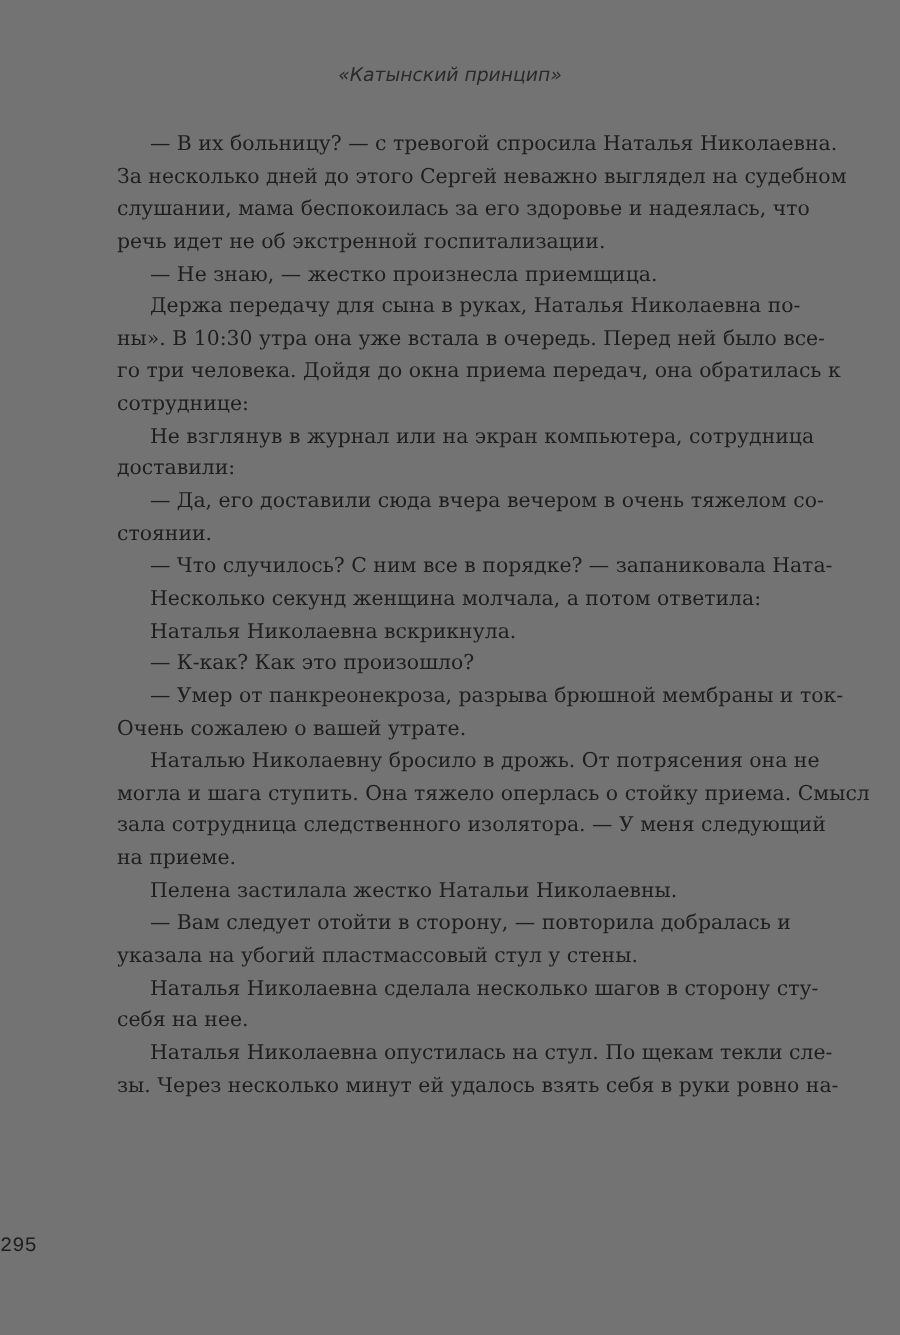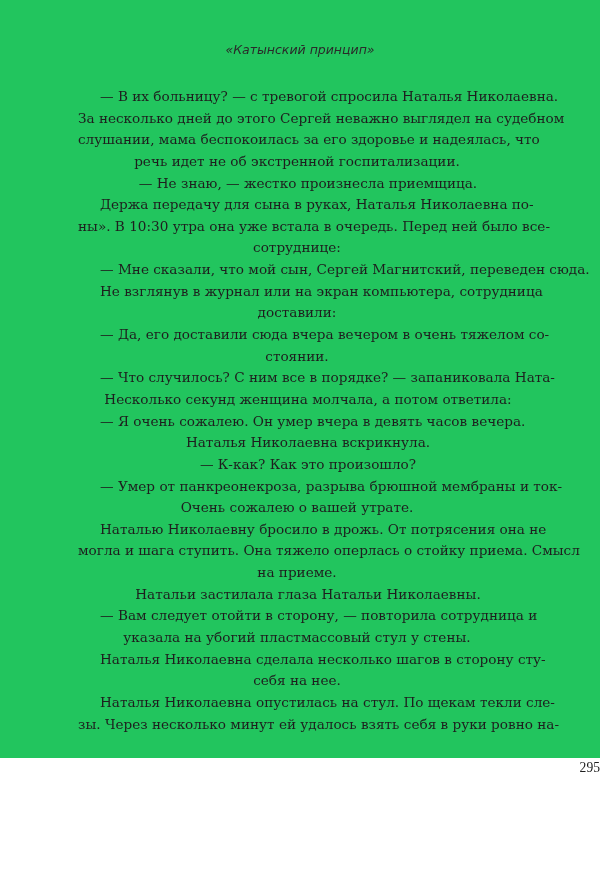--- a/index.html
+++ b/index.html
@@ -1,64 +1,64 @@
 <!DOCTYPE html>
 <html><head>
 <meta charset="utf-8">
 <style>
   html, body { margin: 0; padding: 0; background: #ffffff; }
   body { width: 600px; height: 890px; position: relative; overflow: hidden; }
-  .page { position: absolute; left: 0; top: 0; width: 600px; height: 758px; background: #22c55e; }
+  .page { position: absolute; left: 0; top: 0; width: 600px; height: 890px; background: #737373; }
   .running-head {
     position: absolute; top: 42px; left: 0; width: 600px; text-align: center;
     font-family: "DejaVu Sans", sans-serif; font-style: italic; font-size: 12.5px; color: #2a2a2a;
   }
   .body-text {
     position: absolute; top: 86px; left: 78px; width: 438px;
     font-family: "DejaVu Serif", serif; font-size: 13.6px; line-height: 21.65px; color: #1e1e1e;
   }
-  .line { white-space: nowrap; display: block; height: 21.65px; text-align: center; }
+  .line { white-space: nowrap; display: block; height: 21.65px; }
   .line.j { text-align: justify; text-align-last: justify; }
   .line.ind { padding-left: 22px; }
   .page-number {
-    position: absolute; top: 760px; left: 0; width: 600px; text-align: right;
-    font-family: Liberation Serif, serif; font-size: 13.6px; color: #1e1e1e;
+    position: absolute; top: 824px; left: 0; width: 600px; text-align: left;
+    font-family: Liberation Mono, monospace; font-size: 13.6px; color: #1e1e1e;
   }
 </style>
 </head>
 <body>
 
 <div class="page">
   <div class="running-head">«Катынский принцип»</div>
   <div class="body-text" id="body-text">
       <span class="line j ind">— В их больницу? — с тревогой спросила Наталья Николаевна.</span>
       <span class="line j">За несколько дней до этого Сергей неважно выглядел на судебном</span>
       <span class="line j">слушании, мама беспокоилась за его здоровье и надеялась, что</span>
       <span class="line">речь идет не об экстренной госпитализации.</span>
       <span class="line ind">— Не знаю, — жестко произнесла приемщица.</span>
       <span class="line j ind">Держа передачу для сына в руках, Наталья Николаевна по-</span>
       <span class="line j">ны». В 10:30 утра она уже встала в очередь. Перед ней было все-</span>
+      <span class="line j">го три человека. Дойдя до окна приема передач, она обратилась к</span>
       <span class="line">сотруднице:</span>
-      <span class="line j ind">— Мне сказали, что мой сын, Сергей Магнитский, переведен сюда.</span>
       <span class="line j ind">Не взглянув в журнал или на экран компьютера, сотрудница</span>
       <span class="line">доставили:</span>
       <span class="line j ind">— Да, его доставили сюда вчера вечером в очень тяжелом со-</span>
       <span class="line">стоянии.</span>
       <span class="line j ind">— Что случилось? С ним все в порядке? — запаниковала Ната-</span>
       <span class="line ind">Несколько секунд женщина молчала, а потом ответила:</span>
-      <span class="line ind">— Я очень сожалею. Он умер вчера в девять часов вечера.</span>
       <span class="line ind">Наталья Николаевна вскрикнула.</span>
       <span class="line ind">— К-как? Как это произошло?</span>
       <span class="line j ind">— Умер от панкреонекроза, разрыва брюшной мембраны и ток-</span>
       <span class="line">Очень сожалею о вашей утрате.</span>
       <span class="line j ind">Наталью Николаевну бросило в дрожь. От потрясения она не</span>
       <span class="line j">могла и шага ступить. Она тяжело оперлась о стойку приема. Смысл</span>
+      <span class="line j">зала сотрудница следственного изолятора. — У меня следующий</span>
       <span class="line">на приеме.</span>
-      <span class="line ind">Натальи застилала глаза Натальи Николаевны.</span>
-      <span class="line j ind">— Вам следует отойти в сторону, — повторила сотрудница и</span>
+      <span class="line ind">Пелена застилала жестко Натальи Николаевны.</span>
+      <span class="line j ind">— Вам следует отойти в сторону, — повторила добралась и</span>
       <span class="line">указала на убогий пластмассовый стул у стены.</span>
       <span class="line j ind">Наталья Николаевна сделала несколько шагов в сторону сту-</span>
       <span class="line">себя на нее.</span>
       <span class="line j ind">Наталья Николаевна опустилась на стул. По щекам текли сле-</span>
       <span class="line j">зы. Через несколько минут ей удалось взять себя в руки ровно на-</span>
     </div>
   <div class="page-number">295</div>
 </div>
 
 </body></html>

